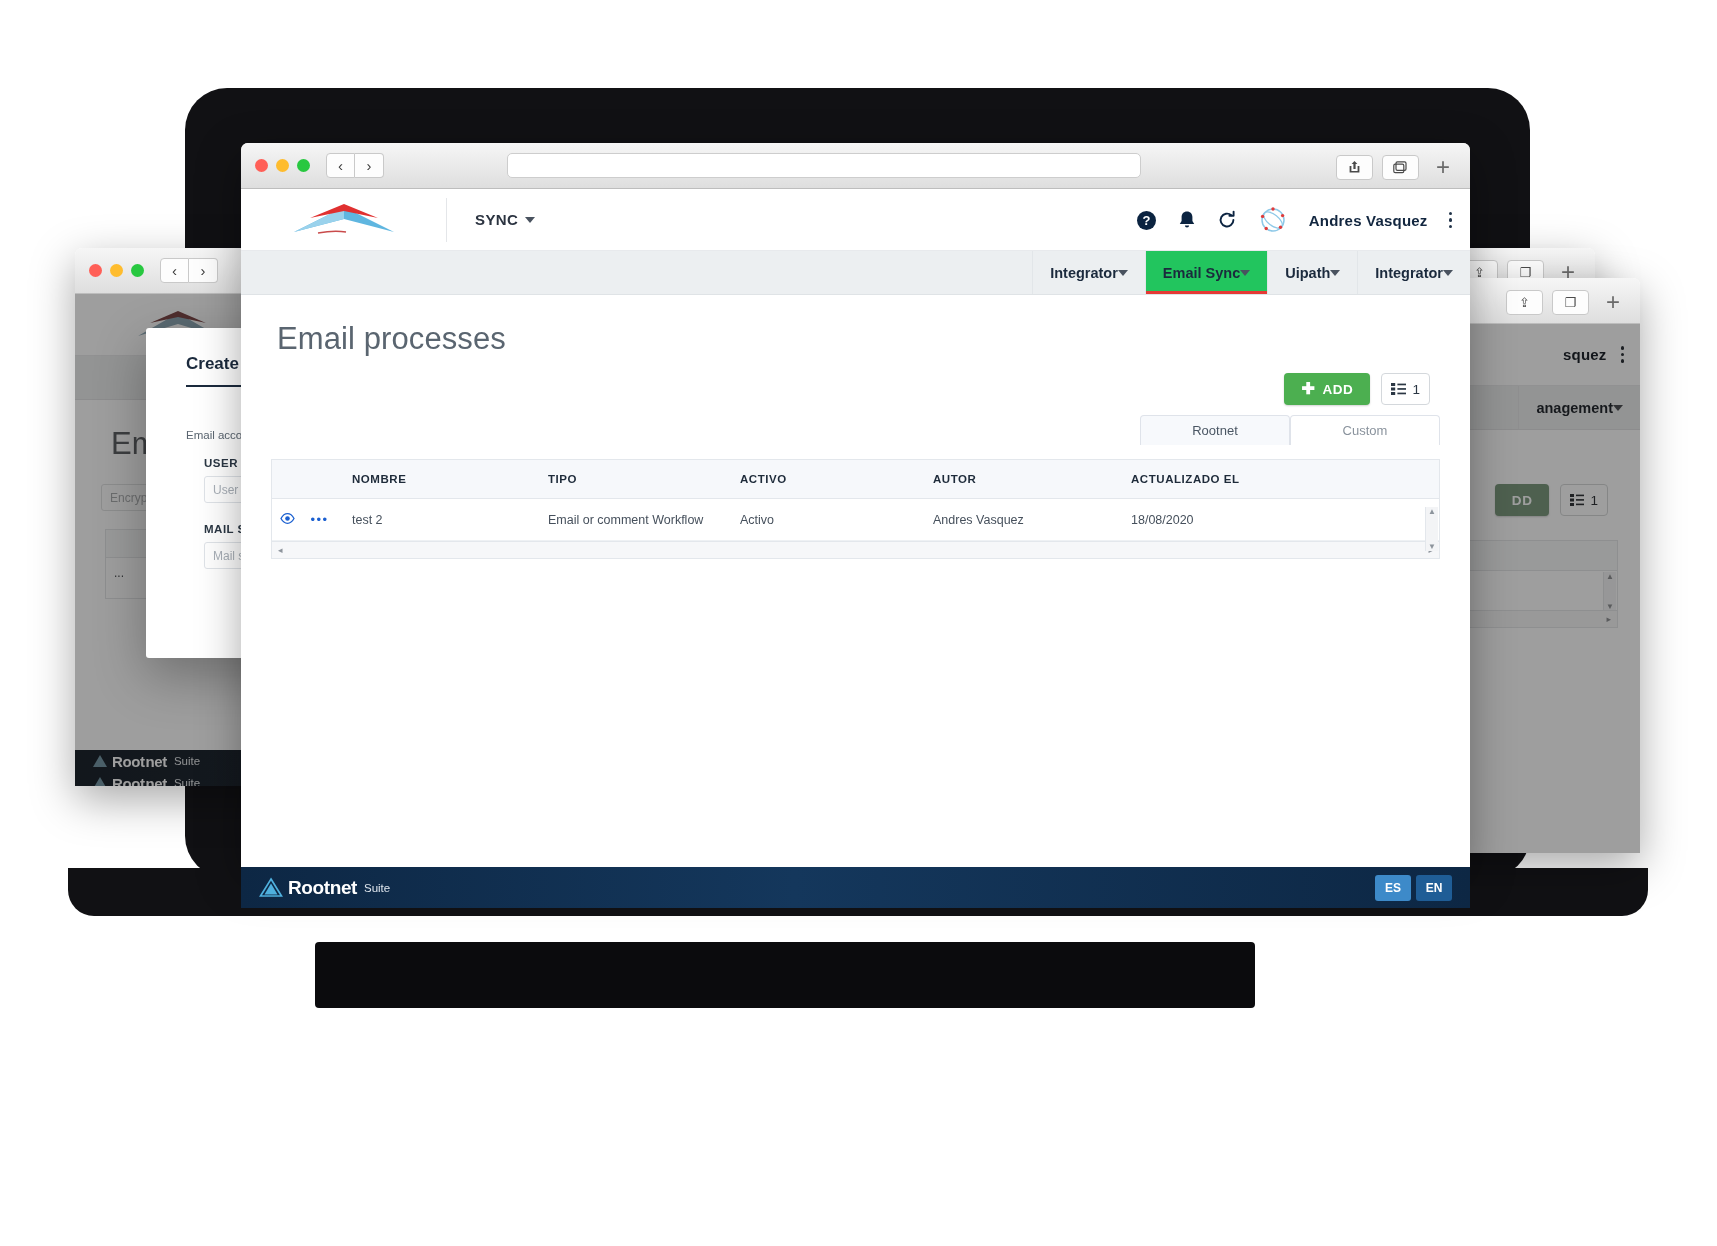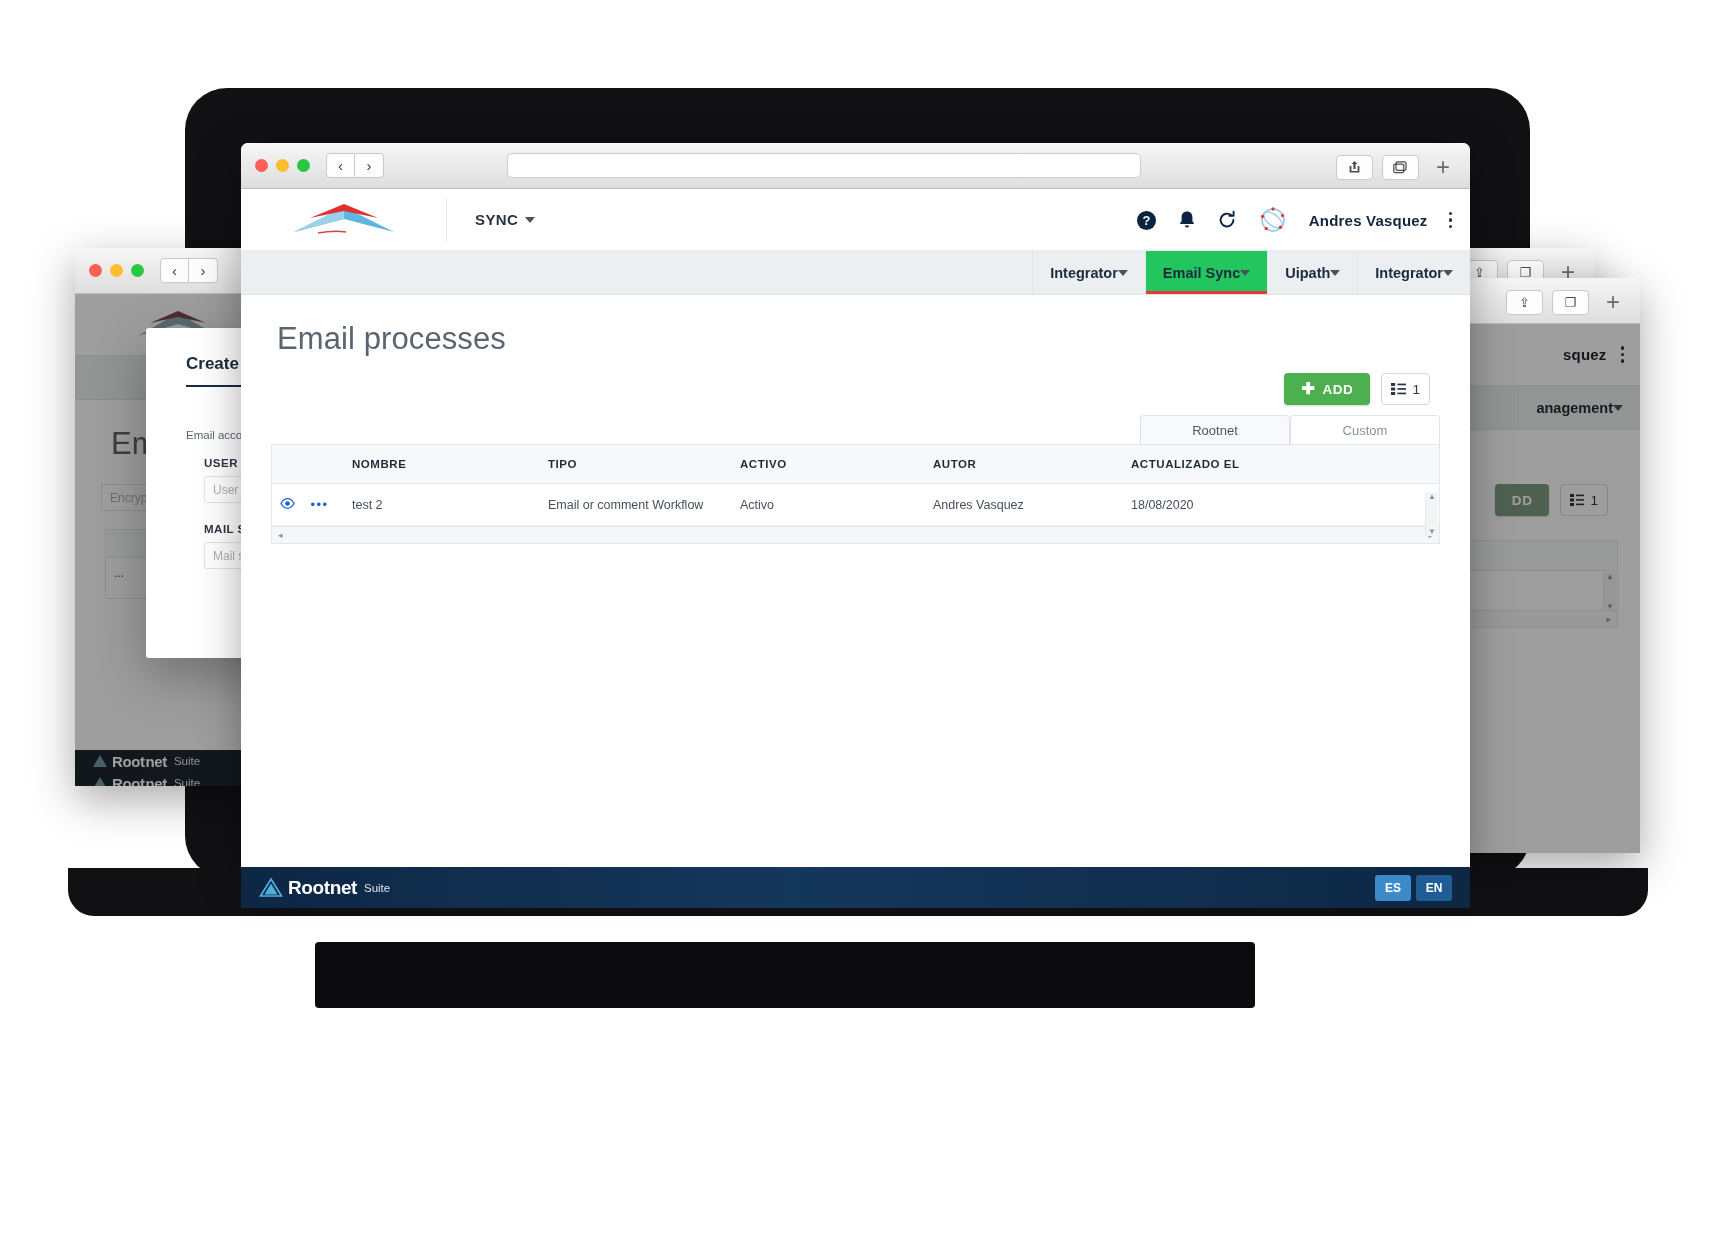--- a/index.html
+++ b/index.html
@@ -71,21 +71,21 @@
     letter-spacing:.1px; }
   .actions { display:flex; justify-content:flex-end; gap:11px; padding:16px 14px 0 0; }
   .btn-add { background:#4caf50; color:#fff; border:none; border-radius:4px;
     height:32px; padding:0 17px; font-size:13.5px; font-weight:700; letter-spacing:.6px;
     display:flex; align-items:center; gap:7px; cursor:pointer; box-shadow:0 1px 2px rgba(0,0,0,.18); }
   .btn-count { background:#fff; border:1px solid #d4d8dc; border-radius:4px; height:32px;
     min-width:47px; padding:0 9px; display:flex; align-items:center; justify-content:center;
     gap:6px; font-size:13.5px; color:#2b3744; cursor:pointer; }
 
   
-  .segwrap { display:flex; justify-content:flex-end; padding:10px 4px 0 0; }
+  .segwrap { display:flex; justify-content:flex-end; padding:10px 4px 15px 0; }
   .seg { border:1px solid #dfe3ea; border-bottom:none; border-radius:4px 4px 0 0;
     width:150px; height:30px; display:flex; align-items:center; justify-content:center;
     font-size:13px; color:#8a939d; background:#fff; cursor:pointer; }
   .seg.on { background:#f7f9fc; color:#4a5663; }
 
   
   .tblbox { margin:0 4px; border:1px solid #e3e7ec; background:#fff; }
   .tbl { width:100%; border-collapse:collapse; }
   .tbl th { background:#f6f8fb; text-align:left; font-size:11.5px; font-weight:700;
     color:#1e2b3a; letter-spacing:.55px; padding:13px 8px; border-bottom:1px solid #e3e7ec; }

